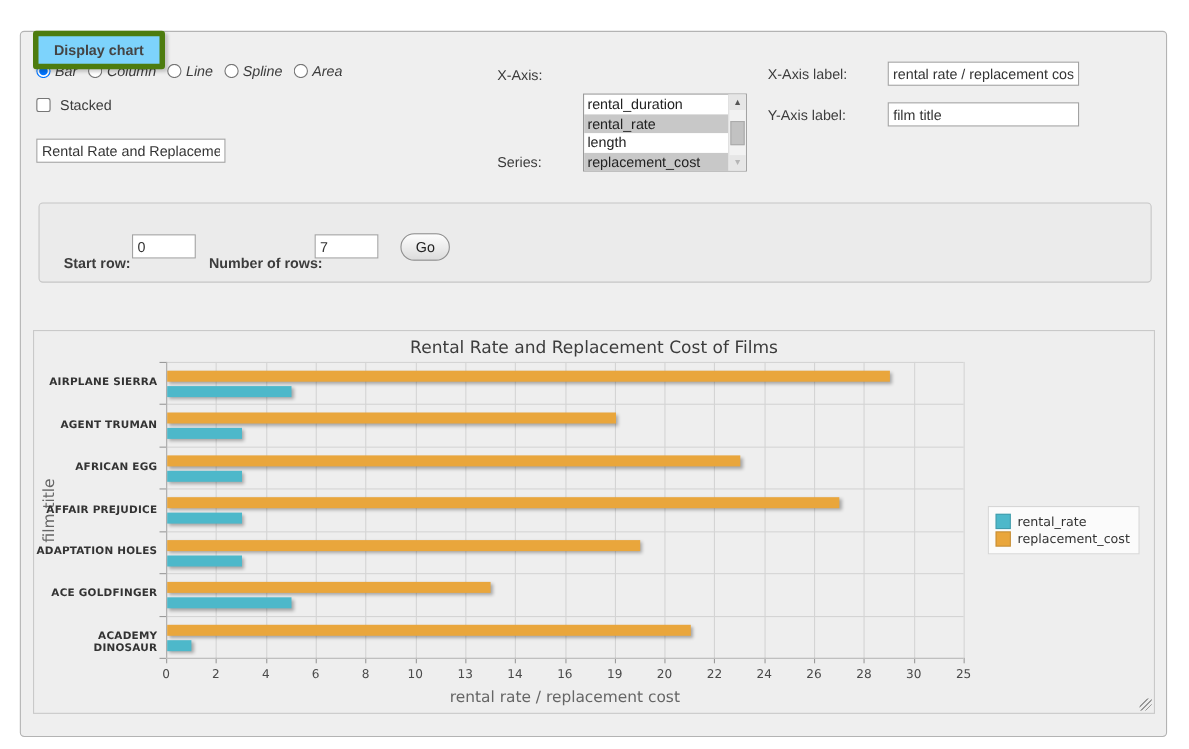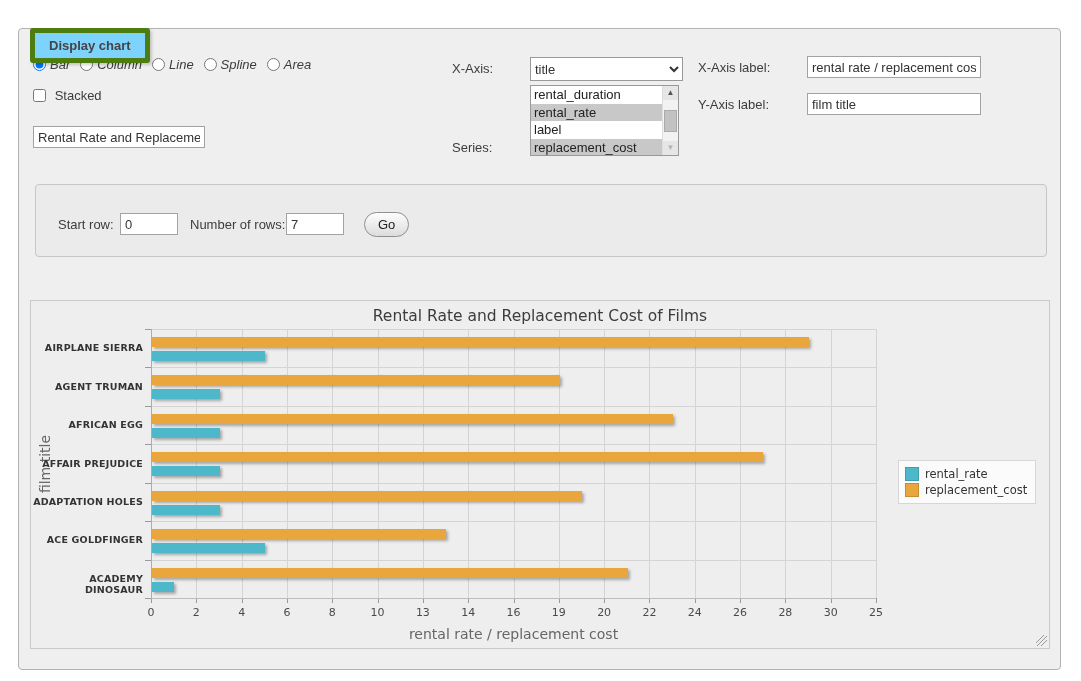--- a/index.html
+++ b/index.html
@@ -46,21 +46,21 @@
   .lb-thumb{position:absolute;left:1px;right:1px;top:10px;height:20px;background:#c2c2c2;border:1px solid #ababab;}
 
   .xlab-lbl{left:698px;width:102px;top:60px;}
   .xlab-input{position:absolute;left:807px;top:56px;width:174px;height:22px;}
   .ylab-lbl{left:698px;width:102px;top:97px;}
   .ylab-input{position:absolute;left:807px;top:93px;width:174px;height:22px;}
 
   
   .formbox{position:absolute;left:35px;top:184px;width:1012px;height:73px;background:#ebebeb;
     border:1px solid #c6c6c6;border-radius:4px;box-sizing:border-box;}
-  .formbox .lbl{top:32px;}
+  .formbox .lbl{top:47px;font-weight:bold;}
   .startrow-lbl{left:22px;}
   .startrow-input{position:absolute;left:84px;top:28px;width:58px;height:22px;}
   .numrows-lbl{left:154px;}
   .numrows-input{position:absolute;left:250px;top:28px;width:58px;height:22px;}
   .go-btn{position:absolute;left:328px;top:27px;height:25px;padding:0 13px;border-radius:13px;
     border:1px solid #8f8f8f;background:linear-gradient(#fdfdfd,#dcdcdc);font-size:13px;color:#222;
     font-family:"Liberation Sans",sans-serif;}
 
   
   .chartbox{position:absolute;left:30px;top:300px;width:1020px;height:349px;background:#eee;
@@ -96,30 +96,27 @@
   <div class="radio-row" id="chart-type-row"><input type="radio" name="ctype" id="ct0" checked="" style=""><label for="ct0">Bar</label><input type="radio" name="ctype" id="ct1" style=""><label for="ct1">Column</label><input type="radio" name="ctype" id="ct2" style=""><label for="ct2">Line</label><input type="radio" name="ctype" id="ct3" style=""><label for="ct3">Spline</label><input type="radio" name="ctype" id="ct4" style=""><label for="ct4">Area</label></div>
 
   <div class="chk-row">
     <input type="checkbox" id="stacked-chk" style="">
     <label for="stacked-chk">Stacked</label>
   </div>
 
   <input type="text" class="title-input" value="Rental Rate and Replacement Cost of Films" style="">
 
   <div class="lbl ralign xaxis-lbl">X-Axis:</div>
-  <select class="xaxis-select">
-    <option>title</option>
-  </select>
 
   <div class="lbl ralign series-lbl">Series:</div>
   <div class="listbox">
     <div class="lb-opts" id="series-opts">
         <div class="lb-opt">rental_duration</div>
         <div class="lb-opt sel">rental_rate</div>
-        <div class="lb-opt">label</div>
+        <div class="lb-opt">length</div>
         <div class="lb-opt sel">replacement_cost</div>
       </div>
     <div class="lb-scroll">
       <div class="lb-btn">▲</div>
       <div class="lb-track">
         <div class="lb-thumb"></div>
       </div>
       <div class="lb-btn dim">▼</div>
     </div>
   </div>

